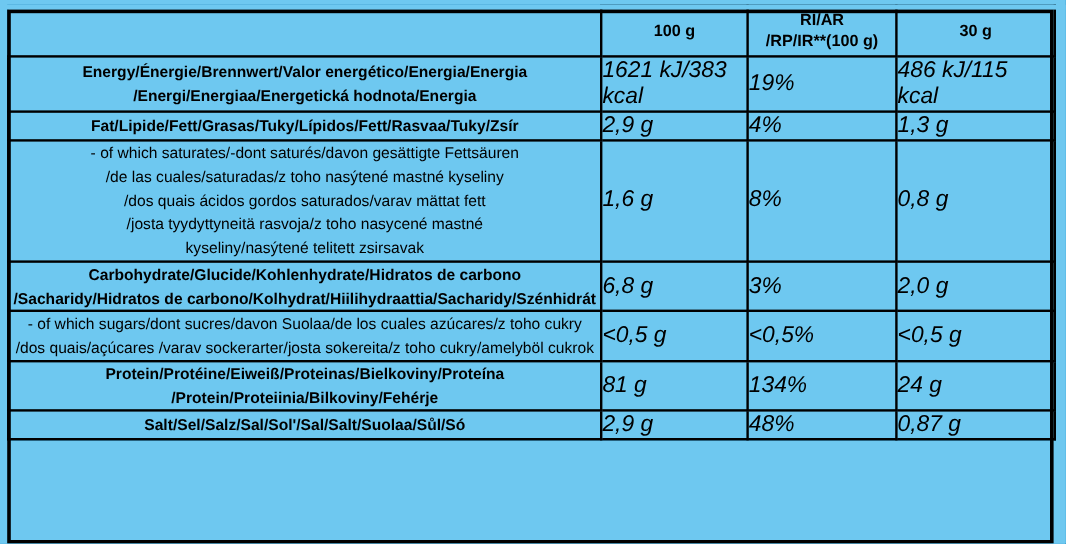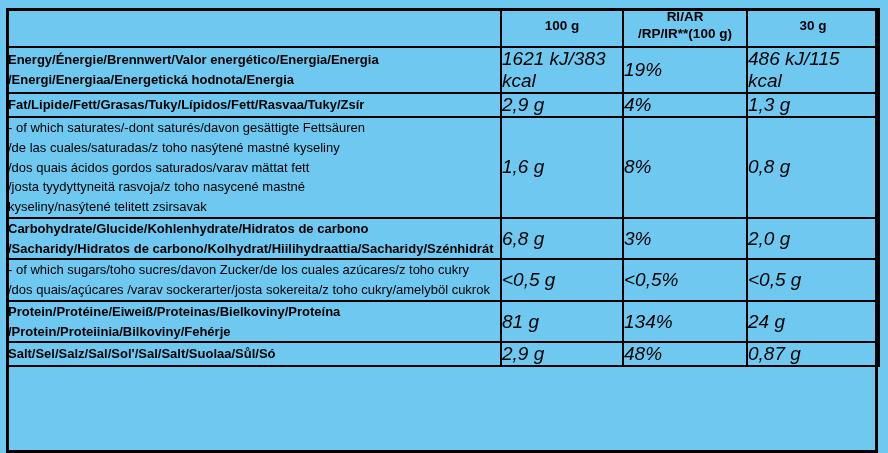--- a/index.html
+++ b/index.html
@@ -51,21 +51,21 @@
     border-top: none !important;
     border-left: none !important;
     border-bottom: 2px solid #000 !important;
   }
   .label-cell {
     font-size: 13px;
     line-height: 1.52;
     padding: 7px 6px 7px 8px;
     text-align: left;
   }
-  .label-cell .ln { display: block; white-space: nowrap; }
+  .label-cell .ln { display: block; white-space: nowrap; text-align: center; }
   .val-cell {
     font-size: 19px;
     font-weight: normal;
     padding: 4px 2px;
     font-style: italic;
   }
   .bold { font-weight: bold; }
   .sub  { font-weight: normal; }
   .frame-top {
     position: absolute;
@@ -146,21 +146,21 @@
           <span class="ln">Carbohydrate/Glucide/Kohlenhydrate/Hidratos de carbono</span>
           <span class="ln">/Sacharidy/Hidratos de carbono/Kolhydrat/Hiilihydraattia/Sacharidy/Szénhidrát</span>
         </td>
         <td class="val-cell">6,8 g</td>
         <td class="val-cell">3%</td>
         <td class="val-cell">2,0 g</td>
       </tr>
 
       <tr>
         <td class="label-cell sub">
-          <span class="ln">- of which sugars/toho sucres/davon Zucker/de los cuales azúcares/z toho cukry</span>
+          <span class="ln">- of which sugars/dont sucres/davon Suolaa/de los cuales azúcares/z toho cukry</span>
           <span class="ln">/dos quais/açúcares /varav sockerarter/josta sokereita/z toho cukry/amelyböl cukrok</span>
         </td>
         <td class="val-cell">&lt;0,5 g</td>
         <td class="val-cell">&lt;0,5%</td>
         <td class="val-cell">&lt;0,5 g</td>
       </tr>
 
       <tr>
         <td class="label-cell bold">
           <span class="ln">Protein/Protéine/Eiweiß/Proteinas/Bielkoviny/Proteína</span>

